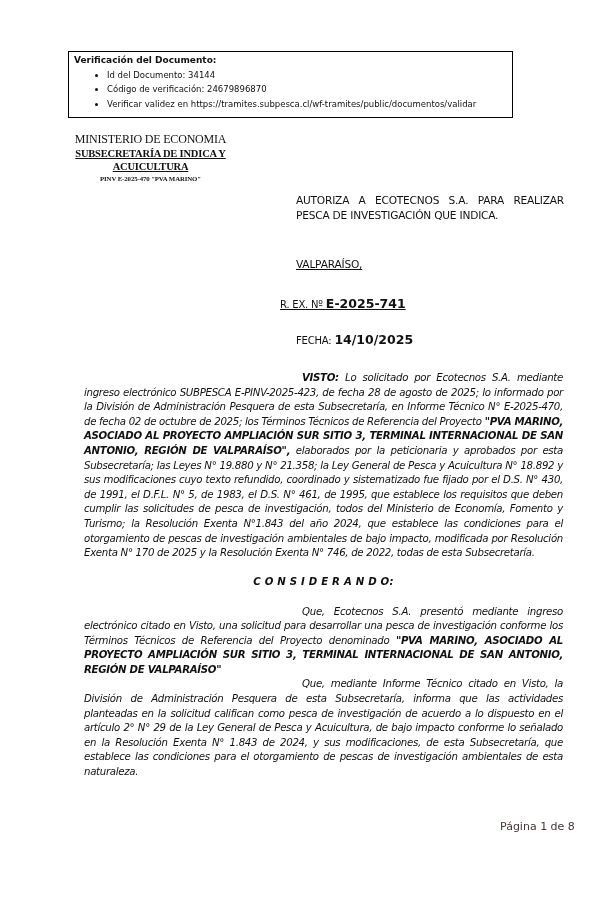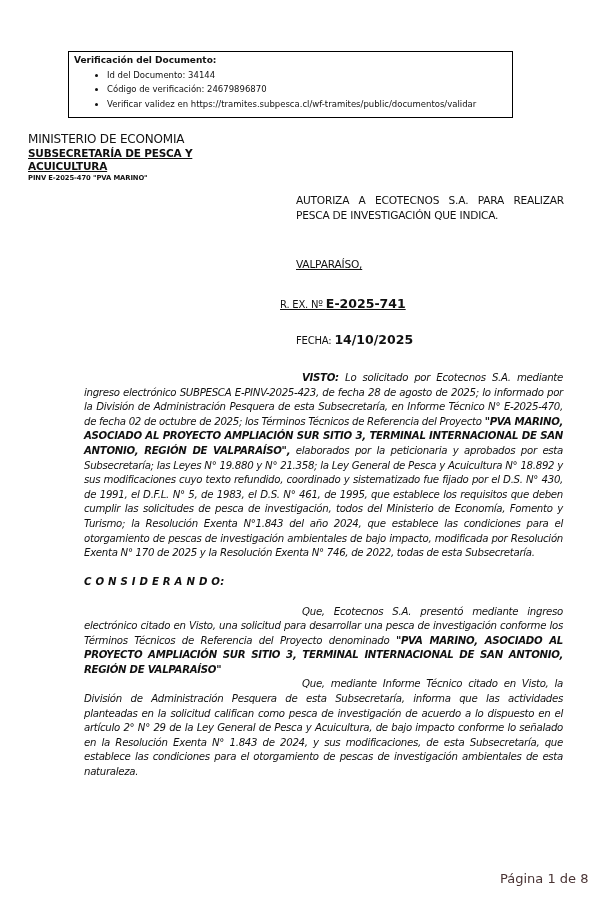--- a/index.html
+++ b/index.html
@@ -30,20 +30,22 @@
     padding-left: 30px;
     list-style-type: disc;
   }
   .verify-box li { margin: 3px; }
 
   
   .letterhead {
     position: absolute;
     left: 28px; top: 132px;
     width: 245px;
+    text-align: center;
+    font-family: Liberation Serif, serif;
   }
   .lh-line1, .lh-line2 { font-size: 12px; line-height: 15px; letter-spacing: -0.2px; }
   .lh-line3, .lh-line4 { font-size: 10.5px; line-height: 13px; font-weight: bold; text-decoration: underline; letter-spacing: -0.2px; }
   .lh-ref { font-size: 6.8px; line-height: 11px; font-weight: bold; letter-spacing: -0.1px; }
 
   
   .subject {
     position: absolute;
     left: 296px; top: 193px;
     width: 268px;
@@ -82,53 +84,54 @@
     left: 84px; top: 371px;
     width: 479px;
     font-size: 10.2px;
     line-height: 14.6px;
     letter-spacing: -0.3px;
     text-align: justify;
   }
   .body-text p { margin: 0; font-style: italic; }
   .p-visto { text-indent: 218px; margin-bottom: 14.6px !important; }
   .p-heading {
+    text-align: center;
     font-weight: bold;
     text-indent: 0;
     margin-bottom: 14.6px !important;
     letter-spacing: 0.2px;
   }
   .p-que { text-indent: 218px; }
 
   
   .footer {
     position: absolute;
-    left: 455px; top: 871px;
-    font-size: 13px;
+    left: 455px; top: 820px;
+    font-size: 11px;
     color: #4a3434;
     padding-left: 45px;
   }
 </style>
 </head>
 <body>
 
 <div class="page">
 
   <div class="verify-box">
     <div class="vb-title">Verificación del Documento:</div>
     <ul>
       <li>Id del Documento: 34144</li>
       <li>Código de verificación: 24679896870</li>
       <li>Verificar validez en https://tramites.subpesca.cl/wf-tramites/public/documentos/validar</li>
     </ul>
   </div>
 
   <div class="letterhead">
     <div class="lh-line1">MINISTERIO DE ECONOMIA</div>
-    <div class="lh-line3">SUBSECRETARÍA DE PESCA Y</div>
+    <div class="lh-line3">SUBSECRETARÍA DE INDICA Y</div>
     <div class="lh-line4">ACUICULTURA</div>
     <div class="lh-ref">PINV E-2025-470 "PVA MARINO"</div>
   </div>
 
   <div class="subject">AUTORIZA A ECOTECNOS S.A. PARA REALIZAR PESCA DE INVESTIGACIÓN QUE INDICA.</div>
 
   <div class="city">VALPARAÍSO,</div>
 
   <div class="res-line"><span>R. EX. Nº </span><span class="res-number">E-2025-741</span></div>
 

